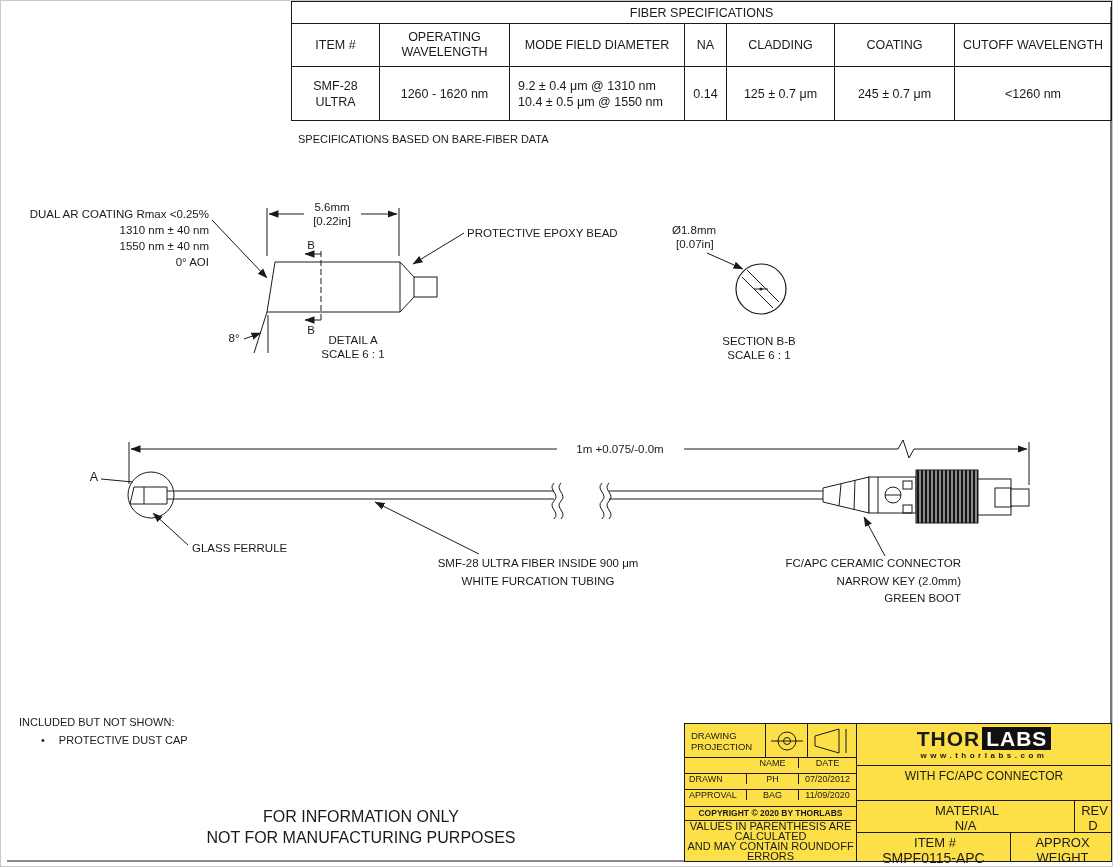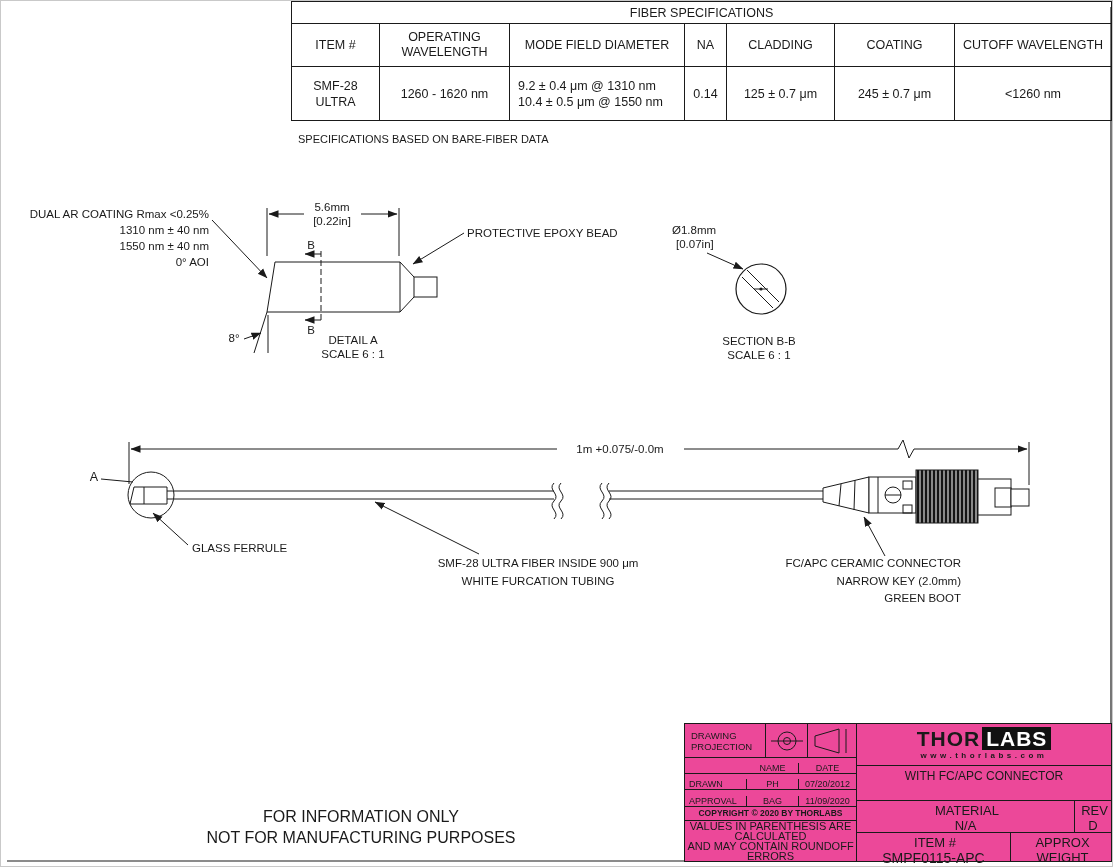--- a/index.html
+++ b/index.html
@@ -20,31 +20,31 @@
   svg.drawing { position:absolute; left:0; top:0; z-index:1; }
   svg.drawing text { fill:#1a1a1a; stroke:none; }
 
   
   .included-note { position:absolute; left:18px; top:712px; font-size:11px; line-height:18px; }
   .included-item { padding-left:22px; }
   .included-item .bullet { margin-right:14px; }
   .info-note { position:absolute; left:100px; top:805px; width:520px; text-align:center; font-size:16px; line-height:21px; }
 
   
-  .title-block { position:absolute; left:683px; top:722px; width:428px; height:139px; border:1px solid #1a1a1a; display:flex; background:#ec4899; z-index:2; }
+  .title-block { position:absolute; left:683px; top:722px; width:428px; height:139px; border:1px solid #1a1a1a; display:flex; background:#fde047; z-index:2; }
   .tb-left { width:172px; border-right:1px solid #1a1a1a; display:flex; flex-direction:column; }
   .tb-right { flex:1; display:flex; flex-direction:column; }
   .tb-proj { height:38px; border-bottom:1px solid #1a1a1a; display:flex; align-items:center; }
   .tb-proj-label { width:80px; font-size:9.5px; line-height:11px; padding-left:6px; }
   .tb-proj-sym { height:100%; display:flex; align-items:center; justify-content:center; border-left:1px solid #1a1a1a; }
   .tb-proj-sym.circle-sym { width:42px; }
   .tb-proj-sym.cone-sym { flex:1; }
   .tb-proj-sym svg { display:block; }
   .tb-proj-sym svg * { stroke:#1a1a1a; fill:none; stroke-width:1; }
-  .tb-row { height:18px; display:flex; border-bottom:1px solid #1a1a1a; font-size:9px; align-items:flex-end; }
+  .tb-row { height:18px; display:flex; border-bottom:1px solid #1a1a1a; font-size:9px; align-items:flex-start; }
   .tb-cell { display:flex; align-items:center; justify-content:center; border-right:1px solid #1a1a1a; }
   .tb-cell.lbl { justify-content:flex-start; padding-left:4px; }
   .tb-cell.c1 { width:62px; }
   .tb-cell.c2 { width:52px; }
   .tb-cell.c3 { flex:1; border-right:none; }
   .tb-copy { height:16px; border-bottom:1px solid #1a1a1a; font-size:8.5px; font-weight:bold; display:flex; align-items:center; justify-content:center; }
   .tb-values { flex:1; font-size:11px; line-height:10px; text-align:center; display:flex; flex-direction:column; justify-content:center; }
   .tb-logo { height:43px; border-bottom:1px solid #1a1a1a; text-align:center; padding-top:4px; }
   .logo-text { font-size:21px; font-weight:bold; letter-spacing:1px; line-height:22px; }
   .logo-text .labs { background:#111; color:#fff; padding:0 4px; margin-left:2px; }
@@ -239,20 +239,26 @@
           <text x="537" y="566" text-anchor="middle">SMF-28 ULTRA FIBER INSIDE 900 μm</text>
           <text x="537" y="584" text-anchor="middle">WHITE FURCATION TUBING</text>
           <text x="960" y="566" text-anchor="end">FC/APC CERAMIC CONNECTOR</text>
           <text x="960" y="584" text-anchor="end">NARROW KEY (2.0mm)</text>
           <text x="960" y="601" text-anchor="end">GREEN BOOT</text>
         </g>
       </g>
     </g>
   </svg>
 
+  <div class="included-note">
+    <div>INCLUDED BUT NOT SHOWN:</div>
+    <div class="included-item">
+      <span class="bullet">•</span><span>PROTECTIVE DUST CAP</span>
+    </div>
+  </div>
 
   <div class="info-note">
     <div>FOR INFORMATION ONLY</div>
     <div>NOT FOR MANUFACTURING PURPOSES</div>
   </div>
 
   <div class="title-block">
     <div class="tb-left">
       <div class="tb-proj">
         <div class="tb-proj-label">

